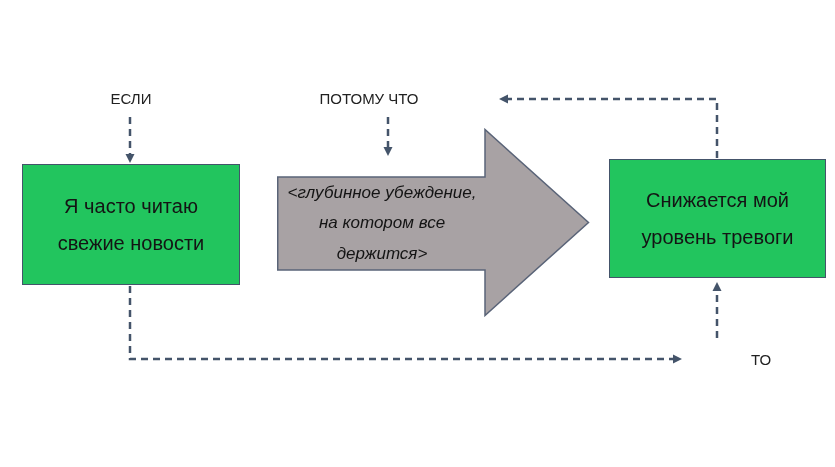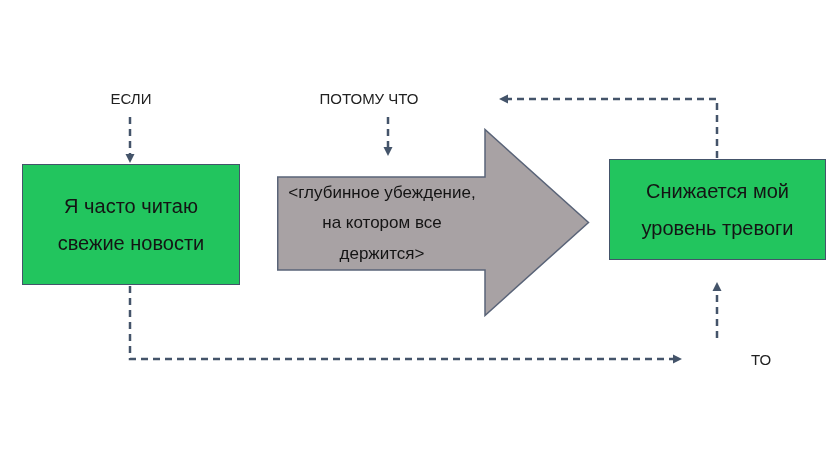--- a/index.html
+++ b/index.html
@@ -20,21 +20,21 @@
     display: flex;
     align-items: center;
     justify-content: center;
     text-align: center;
     font-size: 20px;
     line-height: 1.85;
     color: #141414;
     padding: 0 14px;
   }
   .left-node  { left: 22px;  top: 164px; width: 218px; height: 121px; }
-  .right-node { left: 609px; top: 159px; width: 217px; height: 101px; }
+  .right-node { left: 609px; top: 159px; width: 217px; height: 119px; }
   .label {
     position: absolute;
     font-size: 15px;
     color: #212121;
     transform: translateX(-50%);
     white-space: nowrap;
   }
   .if-label      { left: 131px; top: 90px; }
   .because-label { left: 369px; top: 90px; }
   .then-label    { left: 719px; top: 351px; margin-left: 42px; }
@@ -44,20 +44,21 @@
     width: 313px; height: 189px;
   }
   .belief-text {
     position: absolute;
     left: 279px; top: 177px;
     width: 206px; height: 93px;
     display: flex;
     align-items: center;
     justify-content: center;
     text-align: center;
+    font-style: italic;
     font-size: 17px;
     line-height: 1.8;
     color: #141414;
   }
   .connectors {
     position: absolute;
     left: 0; top: 0;
     width: 835px; height: 467px;
     pointer-events: none;
   }

